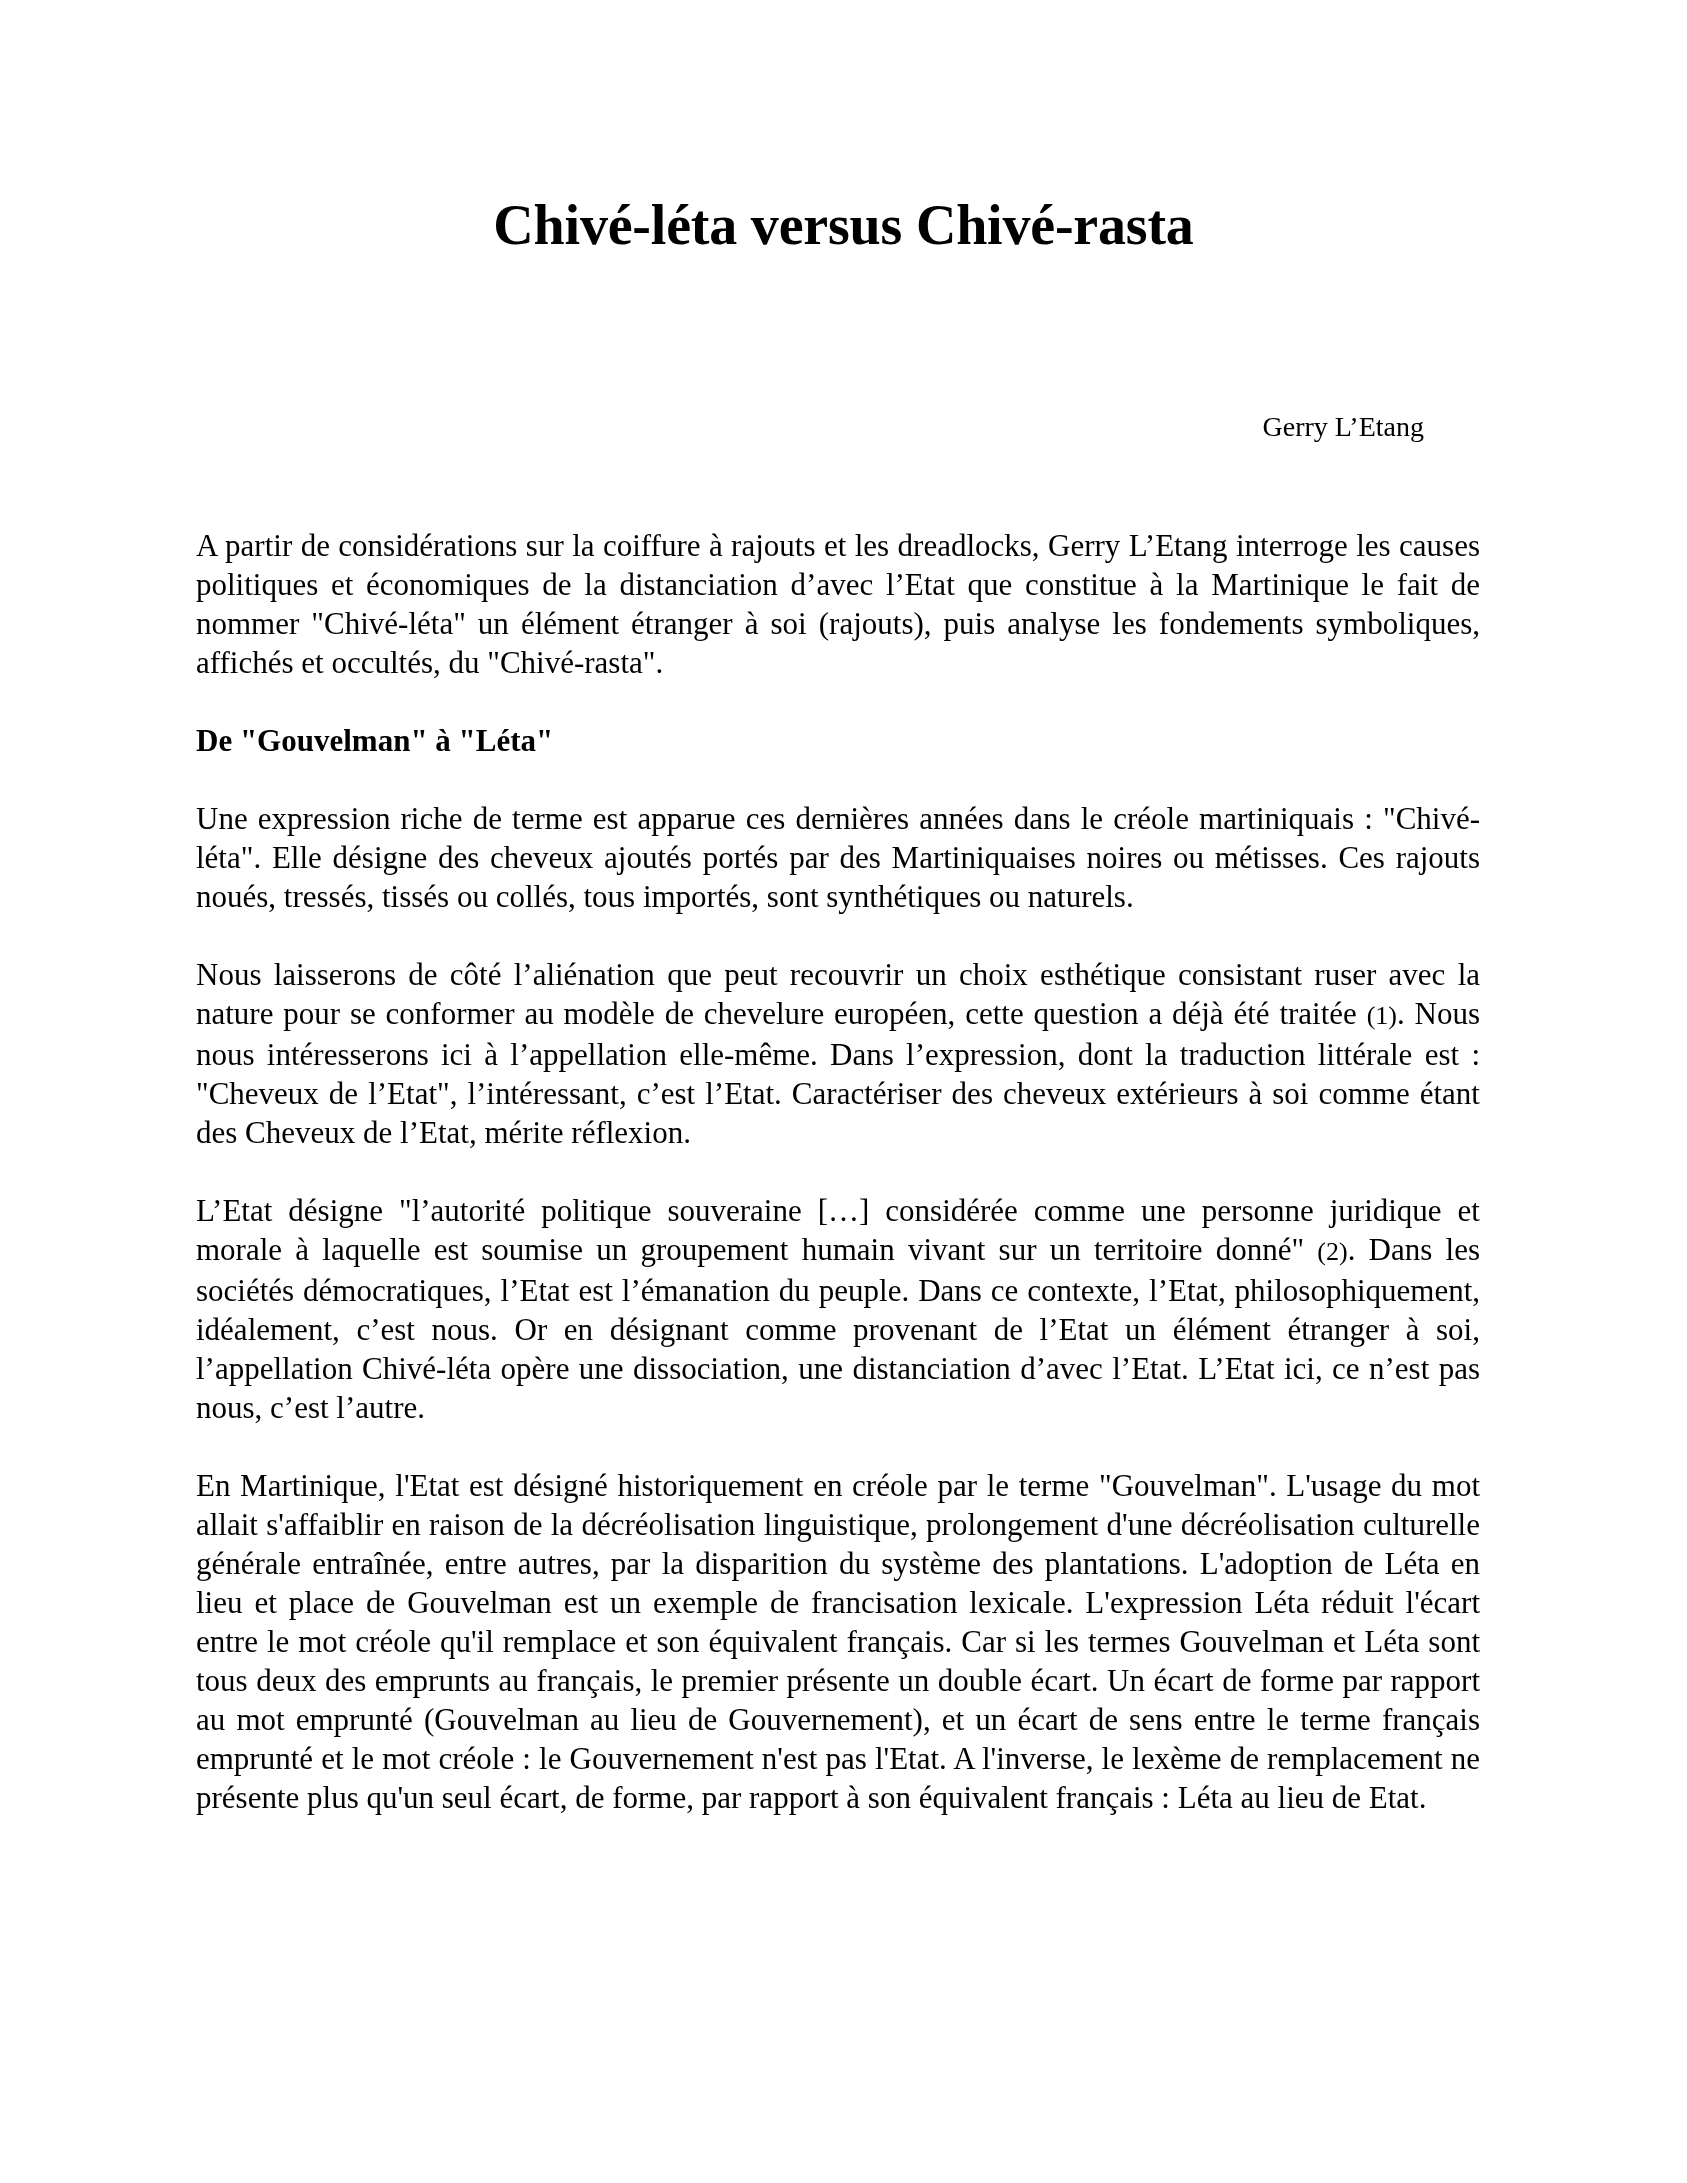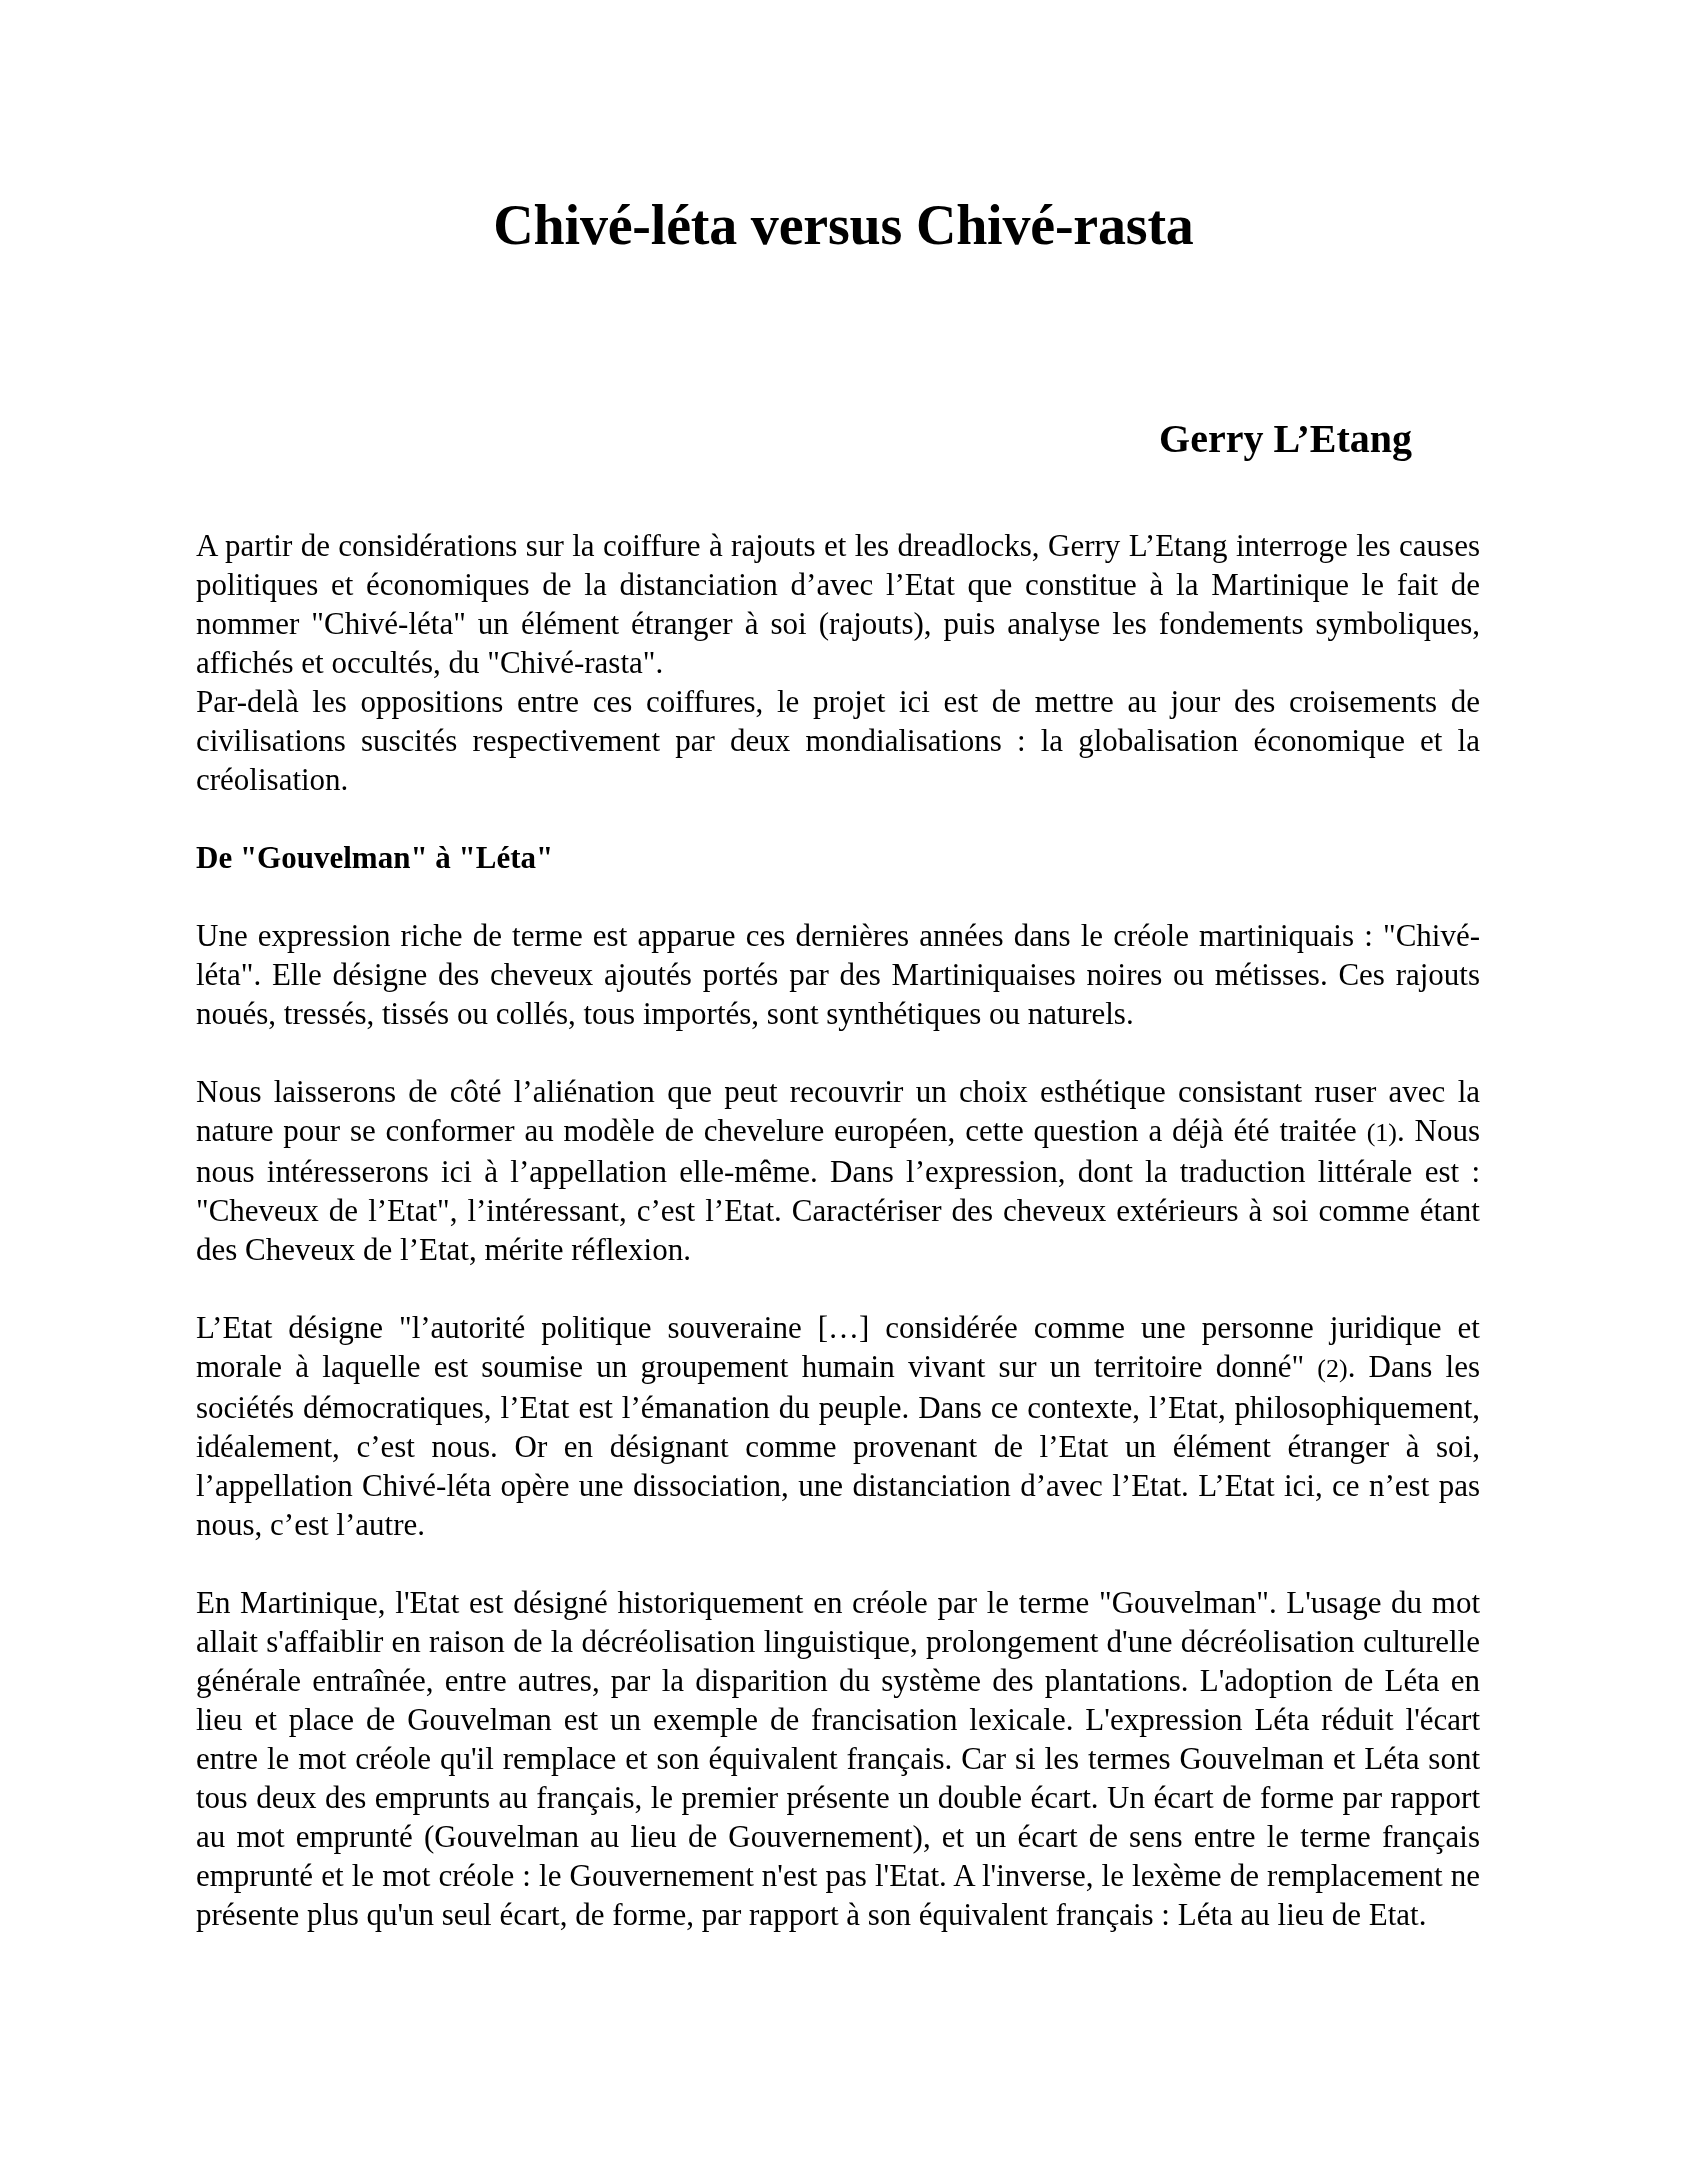--- a/index.html
+++ b/index.html
@@ -31,24 +31,24 @@
       font-weight: bold;
       font-size: 56px;
       line-height: 65px;
       margin: 0;
       letter-spacing: -0.2px;
     }
     .author {
       position: absolute;
       right: 263px;
       top: 407px;
-      font-weight: bold;
-      font-size: 40px;
+      font-weight: normal;
+      font-size: 28px;
       line-height: 40px;
-      margin: 12px;
+      margin: 0;
     }
     .body {
       position: absolute;
       left: 196px;
       width: 1284px;
       top: 526px;
       font-size: 31px;
       line-height: 39px;
     }
     .body p {
@@ -76,21 +76,20 @@
 
 <div class="page">
 
   <h1 class="title">Chivé-léta versus Chivé-rasta</h1>
 
   <p class="author">Gerry L’Etang</p>
 
   <div class="body">
 
     <p class="last-left">A partir de considérations sur la coiffure à rajouts et les dreadlocks, Gerry L’Etang interroge les causes politiques et économiques de la distanciation d’avec l’Etat que constitue à la Martinique le fait de nommer "Chivé-léta" un élément étranger à soi (rajouts), puis analyse les fondements symboliques, affichés et occultés, du "Chivé-rasta".</p>
-    <p class="last-left">Par-delà les oppositions entre ces coiffures, le projet ici est de mettre au jour des croisements de civilisations suscités respectivement par deux mondialisations : la globalisation économique et la créolisation.</p>
 
     <div class="gap"></div>
 
     <p class="section-heading">De "Gouvelman" à "Léta"</p>
 
     <div class="gap"></div>
 
     <p class="last-left">Une expression riche de terme est apparue ces dernières années dans le créole martiniquais : "Chivé-léta". Elle désigne des cheveux ajoutés portés par des Martiniquaises noires ou métisses. Ces rajouts noués, tressés, tissés ou collés, tous importés, sont synthétiques ou naturels.</p>
 
     <div class="gap"></div>

